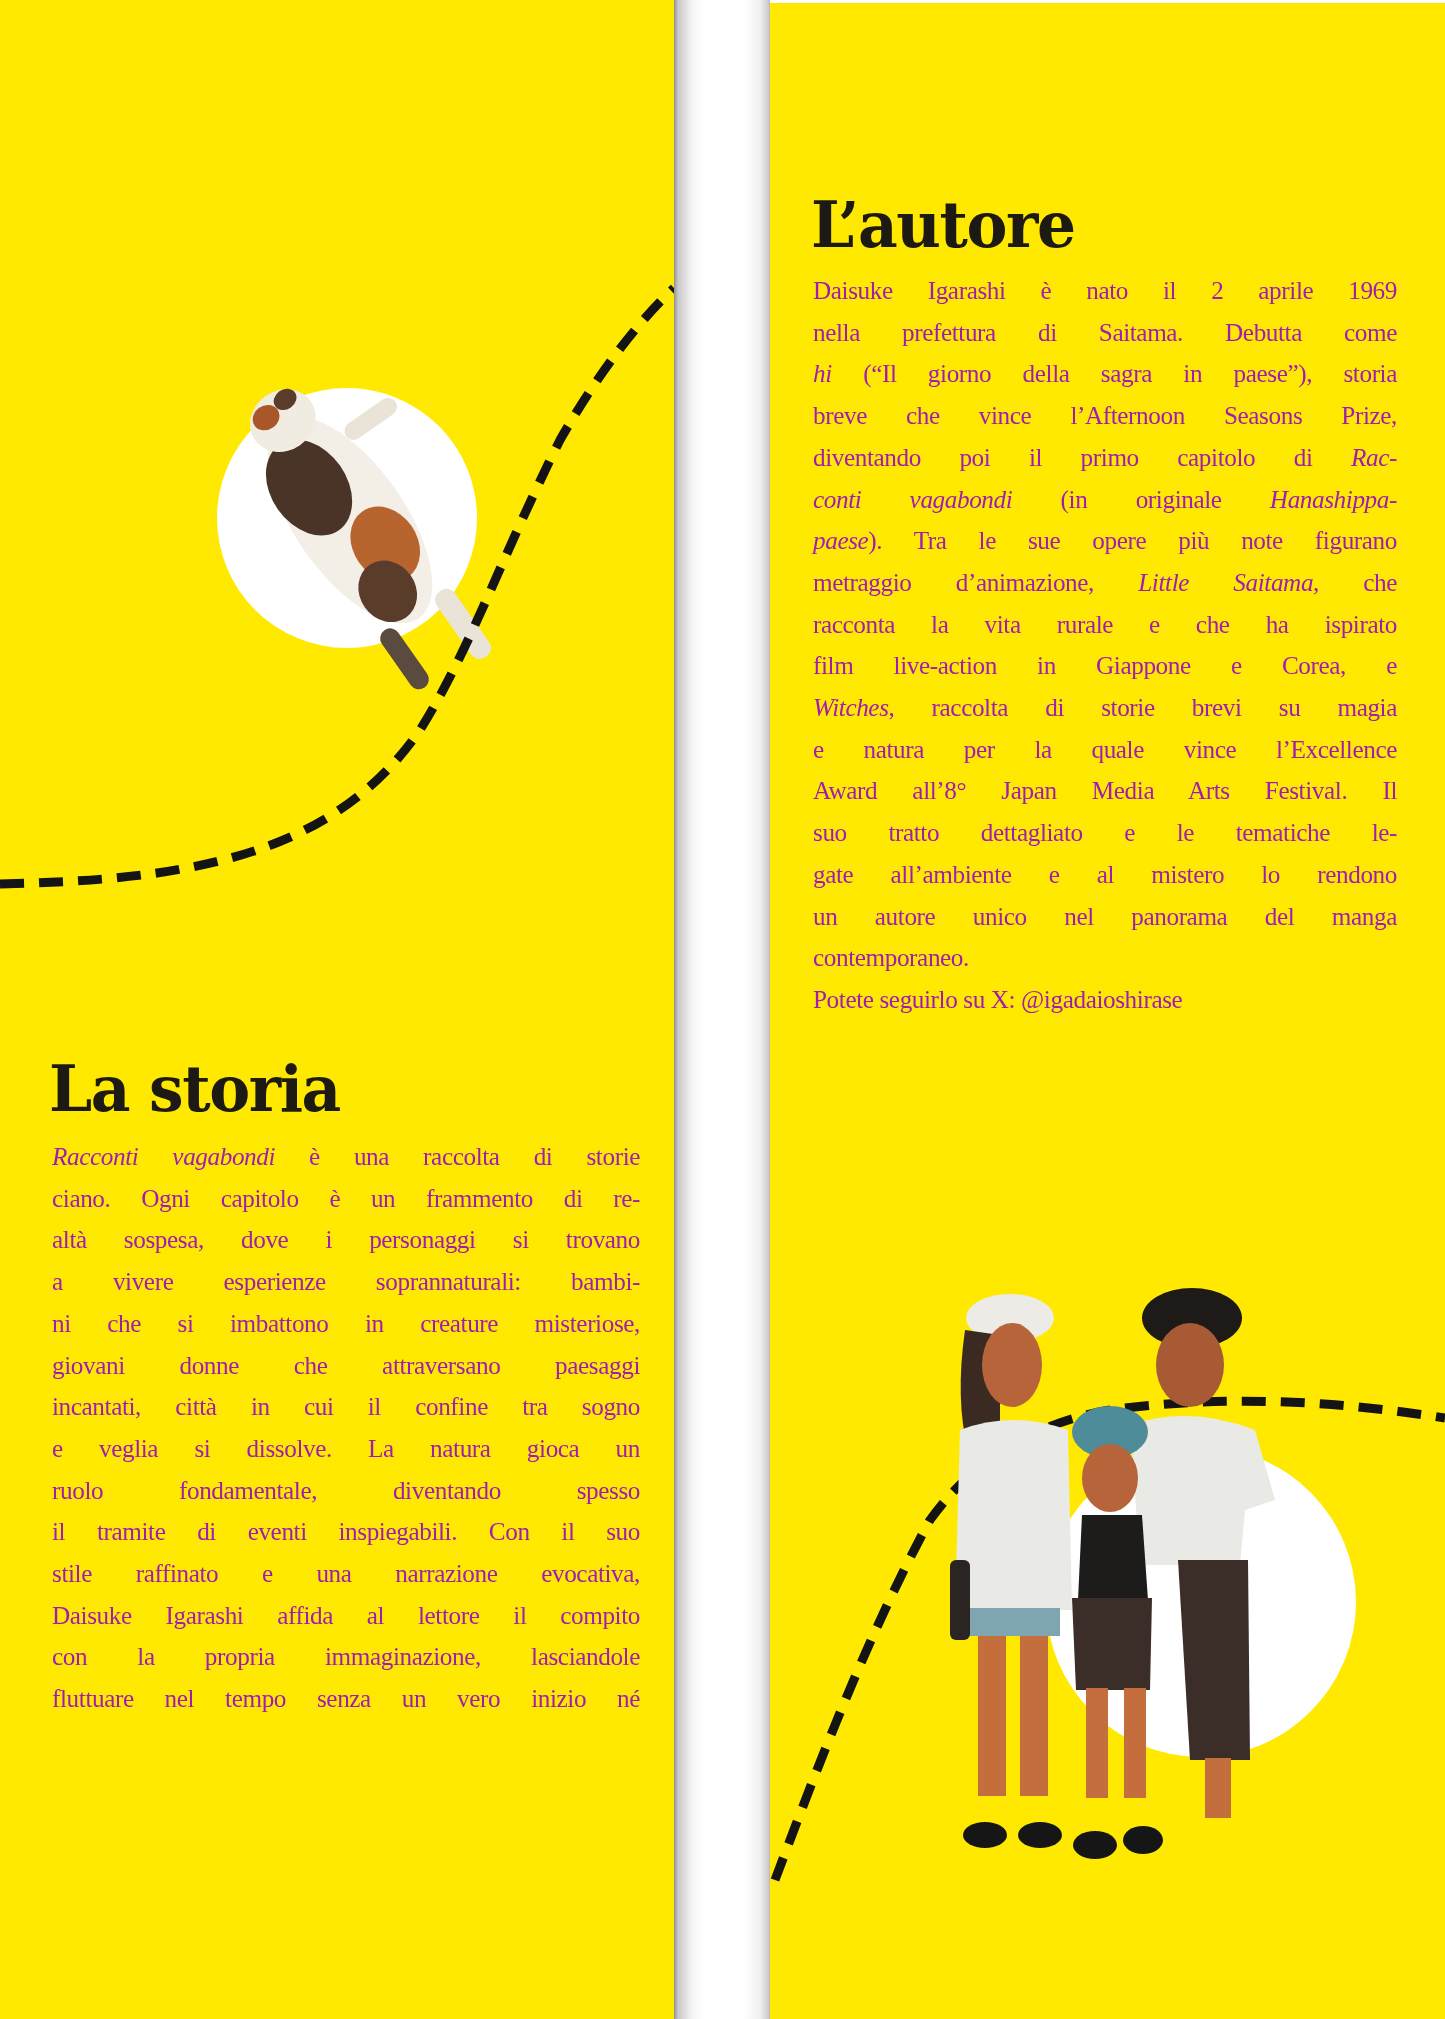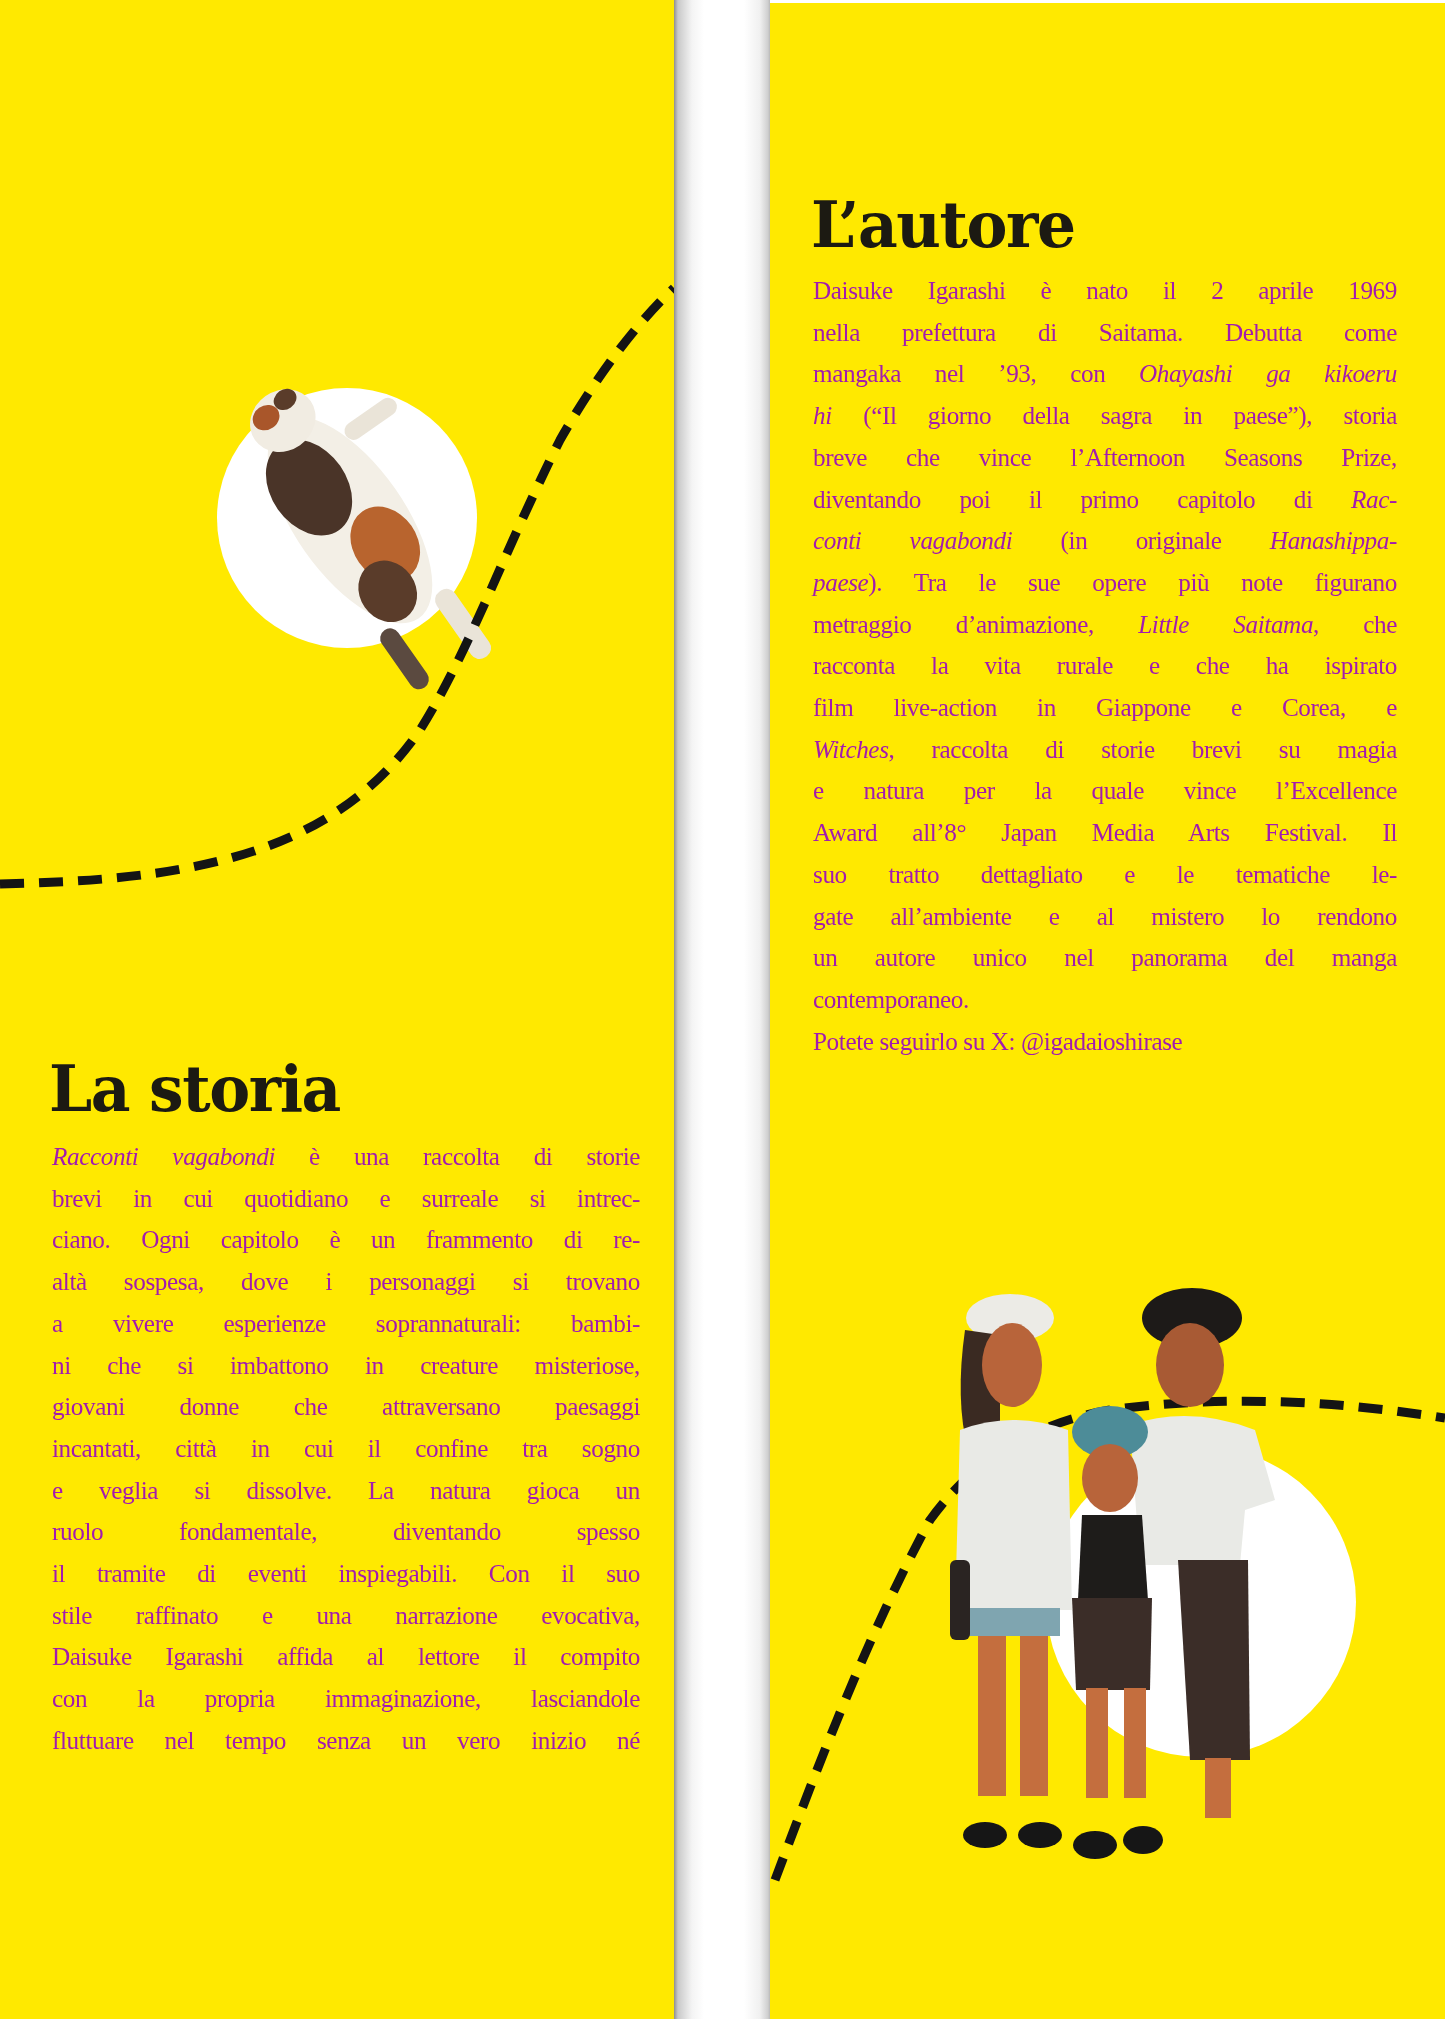--- a/index.html
+++ b/index.html
@@ -70,21 +70,20 @@
       <rect x="305" y="630" width="20" height="70" rx="10" fill="#5b4a40"></rect>
       <rect x="372" y="630" width="22" height="80" rx="10" fill="#eae4d8"></rect>
       <rect x="395" y="440" width="60" height="18" rx="9" fill="#eae4d8"></rect>
     </g>
     <path d="M 0 884 C 180 880, 330 860, 420 730 C 470 650, 500 560, 560 440 C 600 370, 640 320, 674 288" fill="none" stroke="#141414" stroke-width="9" stroke-dasharray="24 15"></path>
   </svg>
 
   <h1 class="title" id="title-storia">La storia</h1>
   <div class="body-text" id="body-storia">
       <span class="line"><em>Racconti vagabondi</em><span> è una raccolta di storie</span></span>
-      <span class="line"><span>brevi in cui quotidiano e surreale si intrec-</span></span>
       <span class="line"><span>ciano. Ogni capitolo è un frammento di re-</span></span>
       <span class="line"><span>altà sospesa, dove i personaggi si trovano</span></span>
       <span class="line"><span>a vivere esperienze soprannaturali: bambi-</span></span>
       <span class="line"><span>ni che si imbattono in creature misteriose,</span></span>
       <span class="line"><span>giovani donne che attraversano paesaggi</span></span>
       <span class="line"><span>incantati, città in cui il confine tra sogno</span></span>
       <span class="line"><span>e veglia si dissolve. La natura gioca un</span></span>
       <span class="line"><span>ruolo fondamentale, diventando spesso</span></span>
       <span class="line"><span>il tramite di eventi inspiegabili. Con il suo</span></span>
       <span class="line"><span>stile raffinato e una narrazione evocativa,</span></span>
@@ -131,21 +130,20 @@
       <rect x="1124" y="1688" width="22" height="110" fill="#c46e3e"></rect>
       <ellipse cx="1095" cy="1845" rx="22" ry="14" fill="#161616"></ellipse>
       <ellipse cx="1143" cy="1840" rx="20" ry="14" fill="#161616"></ellipse>
     </g>
   </svg>
 
   <h1 class="title" id="title-autore" style="left:41px; top:190px;">L’autore</h1>
   <div class="body-text" id="body-autore" style="left:43px; top:267px;">
       <span class="line"><span>Daisuke Igarashi è nato il 2 aprile 1969</span></span>
       <span class="line"><span>nella prefettura di Saitama. Debutta come</span></span>
-      <span class="line"><span>mangaka nel ’93, con </span><em>Ohayashi ga kikoeru</em></span>
       <span class="line"><em>hi</em><span> (“Il giorno della sagra in paese”), storia</span></span>
       <span class="line"><span>breve che vince l’Afternoon Seasons Prize,</span></span>
       <span class="line"><span>diventando poi il primo capitolo di </span><em>Rac-</em></span>
       <span class="line"><em>conti vagabondi</em><span> (in originale </span><em>Hanashippa-</em></span>
       <span class="line"><em>paese</em><span>). Tra le sue opere più note figurano</span></span>
       <span class="line"><span>metraggio d’animazione, </span><em>Little Saitama</em><span>, che</span></span>
       <span class="line"><span>racconta la vita rurale e che ha ispirato</span></span>
       <span class="line"><span>film live-action in Giappone e Corea, e</span></span>
       <span class="line"><em>Witches</em><span>, raccolta di storie brevi su magia</span></span>
       <span class="line"><span>e natura per la quale vince l’Excellence</span></span>

